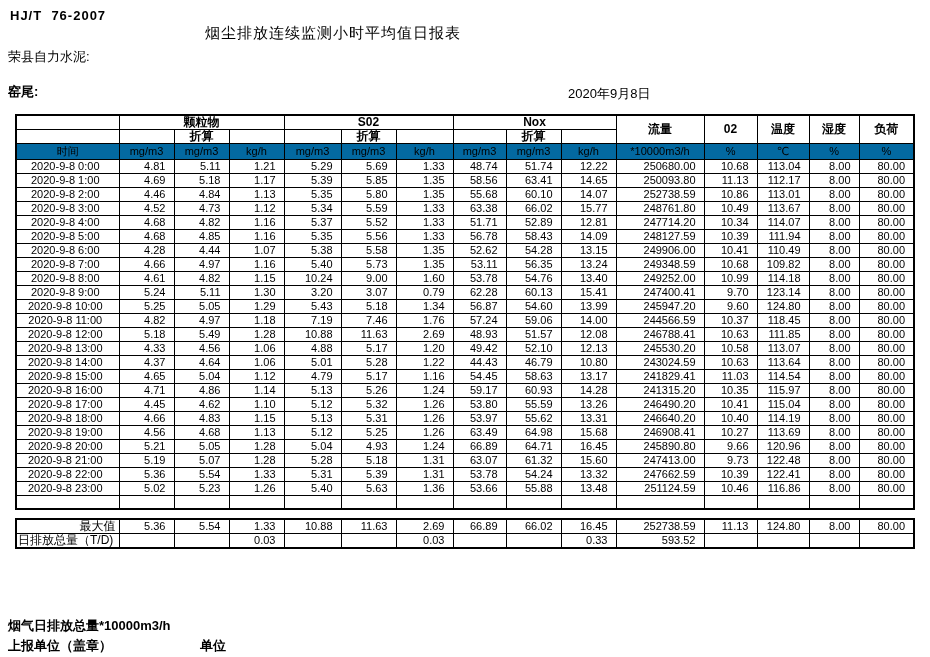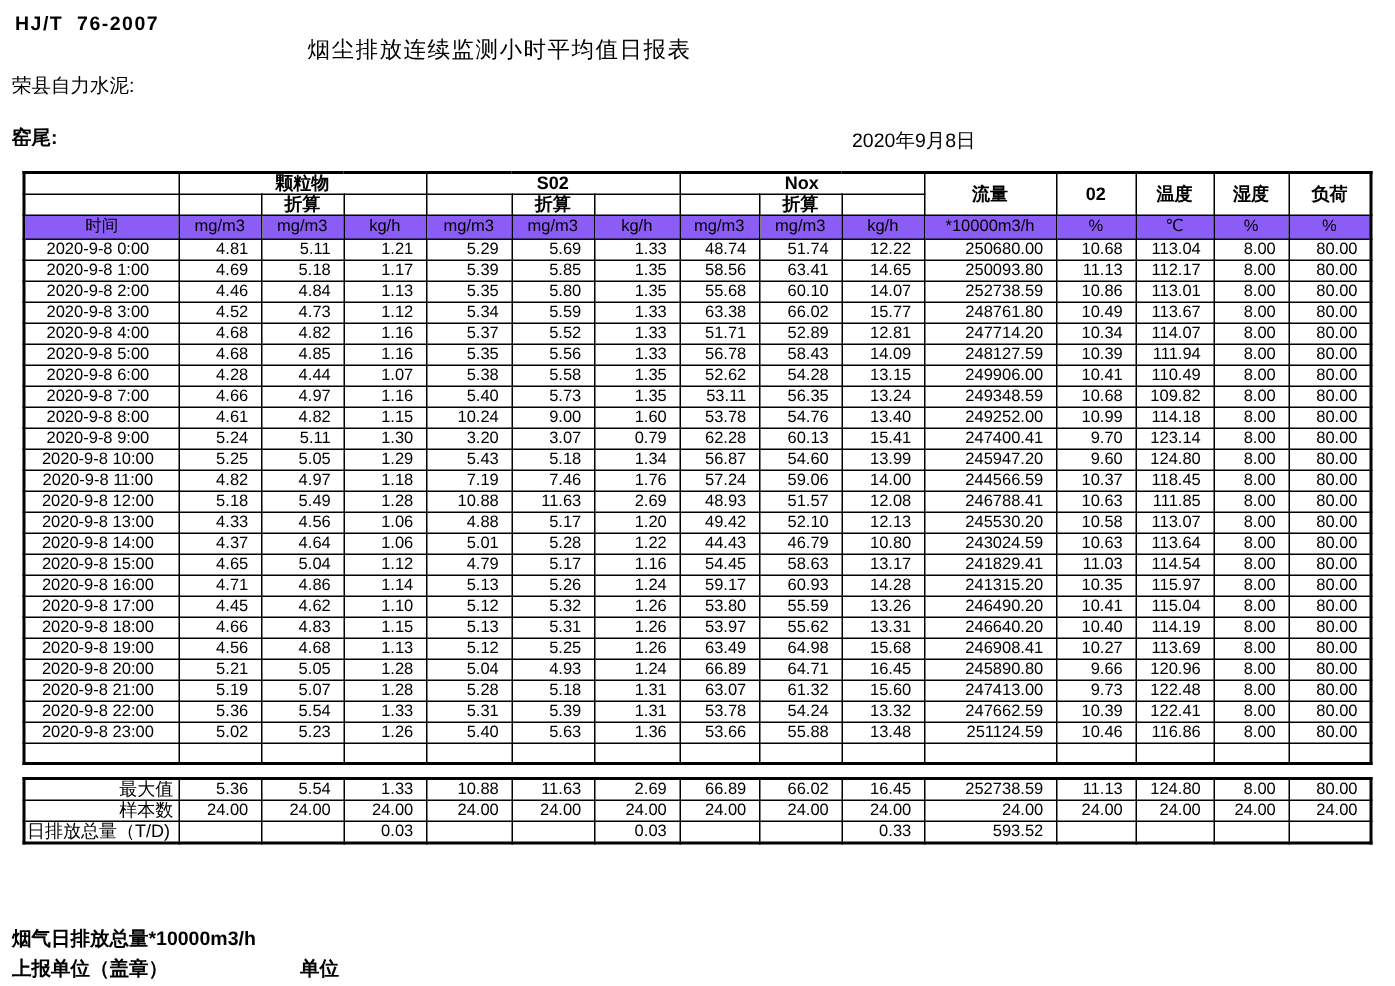--- a/index.html
+++ b/index.html
@@ -16,21 +16,21 @@
   #date-line { left:568px; top:85px; font-size:13px; }
   #table-wrap { left:15px; top:114px; width:900px; }
   table { border-collapse:collapse; table-layout:fixed; width:898px; background:#fff; }
   .main-table, .summary-table { border:2px solid #000; }
   td, th {
     border:1px solid #000; padding:0; margin:0;
     font-size:11px; font-weight:normal; height:13px; line-height:13px;
     overflow:hidden; white-space:nowrap; text-align:center;
   }
   .group-row th, .sub-row th { font-size:12px;font-weight:bold; }
-  .unit-row th { background:#8b5cf6; height:15px; line-height:15px; }
+  .unit-row th { background:#0369a1; height:15px; line-height:15px; }
   .time-cell { text-align:center; padding-right:5px; }
   .num-cell { text-align:right; padding-right:8px; }
   .empty-row td { height:12px; }
   .summary-table { margin-top:8px; }
   .label-cell { text-align:right; padding-right:3px; font-size:12px; }
   .label-cell-left { text-align:left; padding-left:1px; font-size:12px; }
   #footer-line1 { left:8px; top:617px; font-size:13px; font-weight:bold; }
   #footer-report-unit { left:8px; top:637px; font-size:13px; font-weight:bold; }
   #footer-unit { left:200px; top:637px; font-size:13px; font-weight:bold; }
 </style>
@@ -563,37 +563,20 @@
           <td class="num-cell">66.89</td>
           <td class="num-cell">66.02</td>
           <td class="num-cell">16.45</td>
           <td class="num-cell">252738.59</td>
           <td class="num-cell">11.13</td>
           <td class="num-cell">124.80</td>
           <td class="num-cell">8.00</td>
           <td class="num-cell">80.00</td>
         </tr>
         <tr>
-          <td class="label-cell">样本数</td>
-          <td class="num-cell">24.00</td>
-          <td class="num-cell">24.00</td>
-          <td class="num-cell">24.00</td>
-          <td class="num-cell">24.00</td>
-          <td class="num-cell">24.00</td>
-          <td class="num-cell">24.00</td>
-          <td class="num-cell">24.00</td>
-          <td class="num-cell">24.00</td>
-          <td class="num-cell">24.00</td>
-          <td class="num-cell">24.00</td>
-          <td class="num-cell">24.00</td>
-          <td class="num-cell">24.00</td>
-          <td class="num-cell">24.00</td>
-          <td class="num-cell">24.00</td>
-        </tr>
-        <tr>
           <td class="label-cell-left">日排放总量（T/D)</td>
           <td class="num-cell"></td>
           <td class="num-cell"></td>
           <td class="num-cell">0.03</td>
           <td class="num-cell"></td>
           <td class="num-cell"></td>
           <td class="num-cell">0.03</td>
           <td class="num-cell"></td>
           <td class="num-cell"></td>
           <td class="num-cell">0.33</td>

